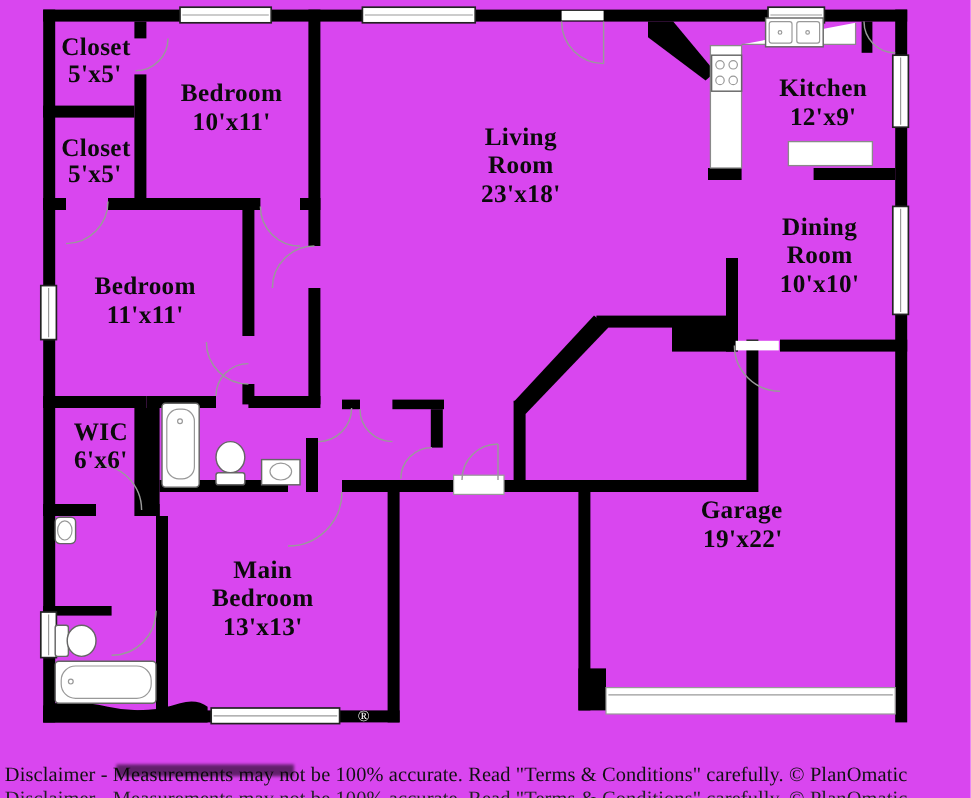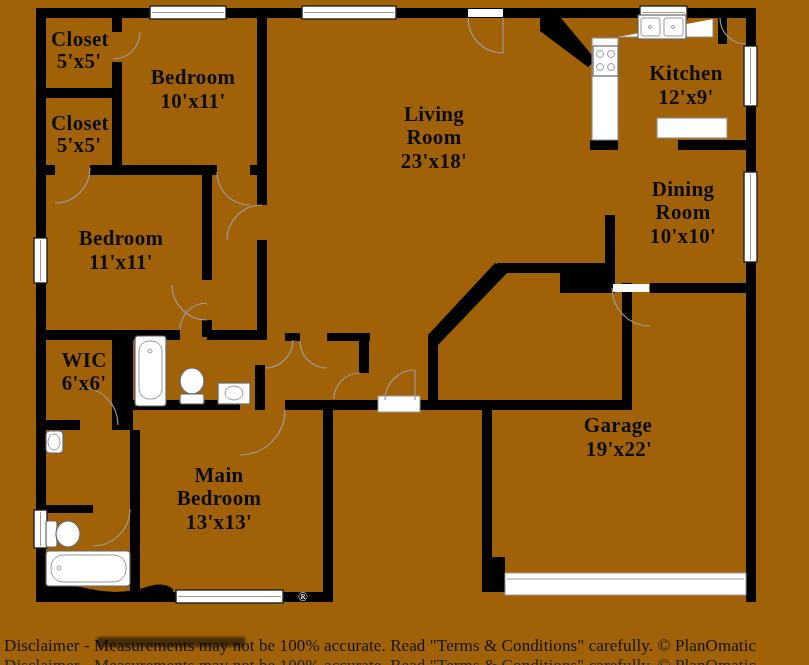--- a/index.html
+++ b/index.html
@@ -1,16 +1,16 @@
 <!DOCTYPE html>
 <html><head>
 <meta charset="utf-8">
 <style>
   html,body{margin:0;padding:0;background:#fff;}
-  #stage{position:relative;width:809px;height:665px;background:#a16207;overflow:hidden;
+  #stage{position:relative;width:809px;height:665px;background:#d946ef;overflow:hidden;
          font-family:"Liberation Serif", serif;}
   #plan-svg{position:absolute;left:0;top:0;}
   .wall{fill:#000000;stroke:none;}
   .room-label{font-family:"Liberation Serif", serif;font-weight:bold;font-size:21px;fill:#0b0b0b;
               text-anchor:middle;letter-spacing:0.3px;}
   .arc{fill:none;stroke:#9a9a9a;stroke-width:1.2;}
   .leaf{stroke:#9a9a9a;stroke-width:1.2;}
   .fixture{fill:#ffffff;stroke:#666666;stroke-width:1.2;}
   .fixture-light{fill:#ffffff;stroke:#999999;stroke-width:1;}
   .counter{fill:#ffffff;stroke:#8a8a8a;stroke-width:1.1;}

